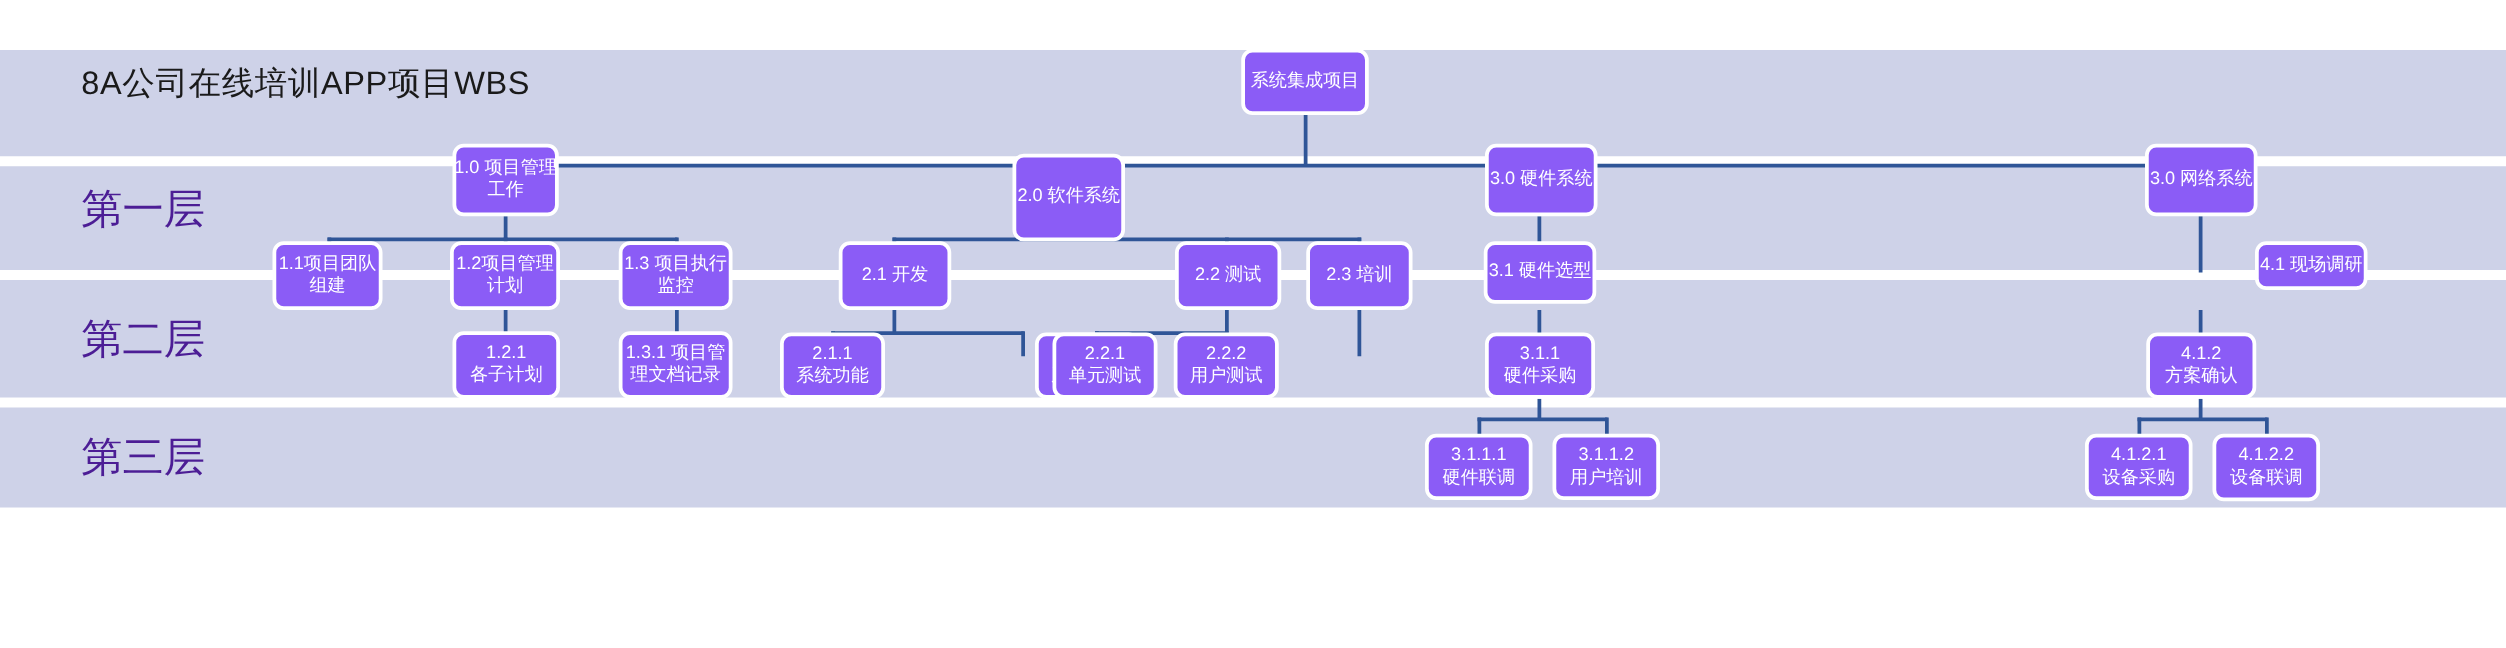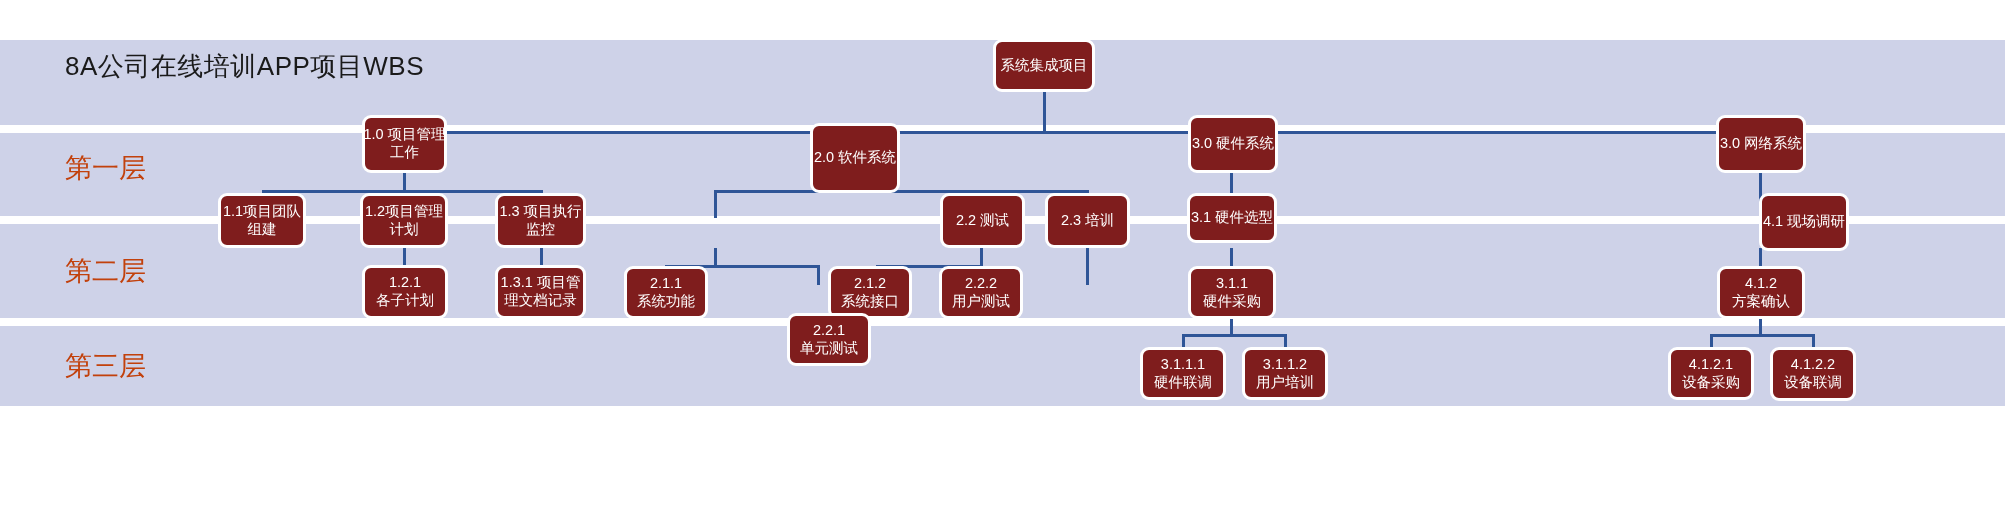--- a/index.html
+++ b/index.html
@@ -19,28 +19,28 @@
   #band-l2{top:224px;height:94px;}
   #band-l3{top:326px;height:80px;}
 
   #page-title{
     position:absolute;left:65px;top:49px;
     font-size:26px;color:#1a1a1a;
     letter-spacing:.5px;white-space:nowrap;
   }
   .row-label{
     position:absolute;
-    font-size:27px;color:#c2410c;
+    font-size:33px;color:#4c1d95;
     white-space:nowrap;
   }
 
   .node{
     position:absolute;
     box-sizing:border-box;
-    background:#7f1d1d;
+    background:#8b5cf6;
     border:3px solid #ffffff;
     border-radius:9px;
     color:#ffffff;
     display:flex;
     flex-direction:column;
     align-items:center;
     justify-content:center;
     text-align:right;
     line-height:1.22;
     font-size:14.5px;
@@ -150,50 +150,53 @@
     <span class="l">组建</span>
   </div>
   <div class="node" style="left:360px;top:193px;width:88px;height:55px;">
     <span class="l">1.2项目管理</span>
     <span class="l">计划</span>
   </div>
   <div class="node" style="left:495px;top:193px;width:91px;height:55px;">
     <span class="l">1.3 项目执行</span>
     <span class="l">监控</span>
   </div>
+  <div class="node" style="left:671px;top:193px;width:90px;height:55px;">
+    <span class="l">2.1 开发</span>
+  </div>
   <div class="node" style="left:940px;top:193px;width:85px;height:55px;">
     <span class="l">2.2 测试</span>
   </div>
   <div class="node" style="left:1045px;top:193px;width:85px;height:55px;">
     <span class="l">2.3 培训</span>
   </div>
   <div class="node" style="left:1187px;top:193px;width:90px;height:50px;">
     <span class="l">3.1 硬件选型</span>
   </div>
-  <div class="node" style="left:1759px;top:193px;width:90px;height:58px;">
+  <div class="node" style="left:1804px;top:193px;width:90px;height:39px;">
     <span class="l">4.1 现场调研</span>
   </div>
 
   <div class="node" style="left:362px;top:265px;width:86px;height:54px;">
     <span class="l">1.2.1</span>
     <span class="l">各子计划</span>
   </div>
   <div class="node" style="left:495px;top:265px;width:91px;height:54px;">
     <span class="l">1.3.1 项目管</span>
     <span class="l">理文档记录</span>
   </div>
   <div class="node" style="left:624px;top:266px;width:84px;height:53px;">
     <span class="l">2.1.1</span>
     <span class="l">系统功能</span>
   </div>
   <div class="node" style="left:808px;top:266px;width:84px;height:53px;margin-left:20px;">
     <span class="l">2.1.2</span>
     <span class="l">系统接口</span>
   </div>
-  <div class="node" style="left:787px;top:266px;width:84px;height:53px;margin-top:47px;">
+  <div class="node" style="left:842px;top:266px;width:84px;height:53px;">
     <span class="l">2.2.1</span>
     <span class="l">单元测试</span>
   </div>
   <div class="node" style="left:939px;top:266px;width:84px;height:53px;">
     <span class="l">2.2.2</span>
     <span class="l">用户测试</span>
   </div>
   <div class="node" style="left:1188px;top:266px;width:88px;height:53px;">
     <span class="l">3.1.1</span>
     <span class="l">硬件采购</span>

